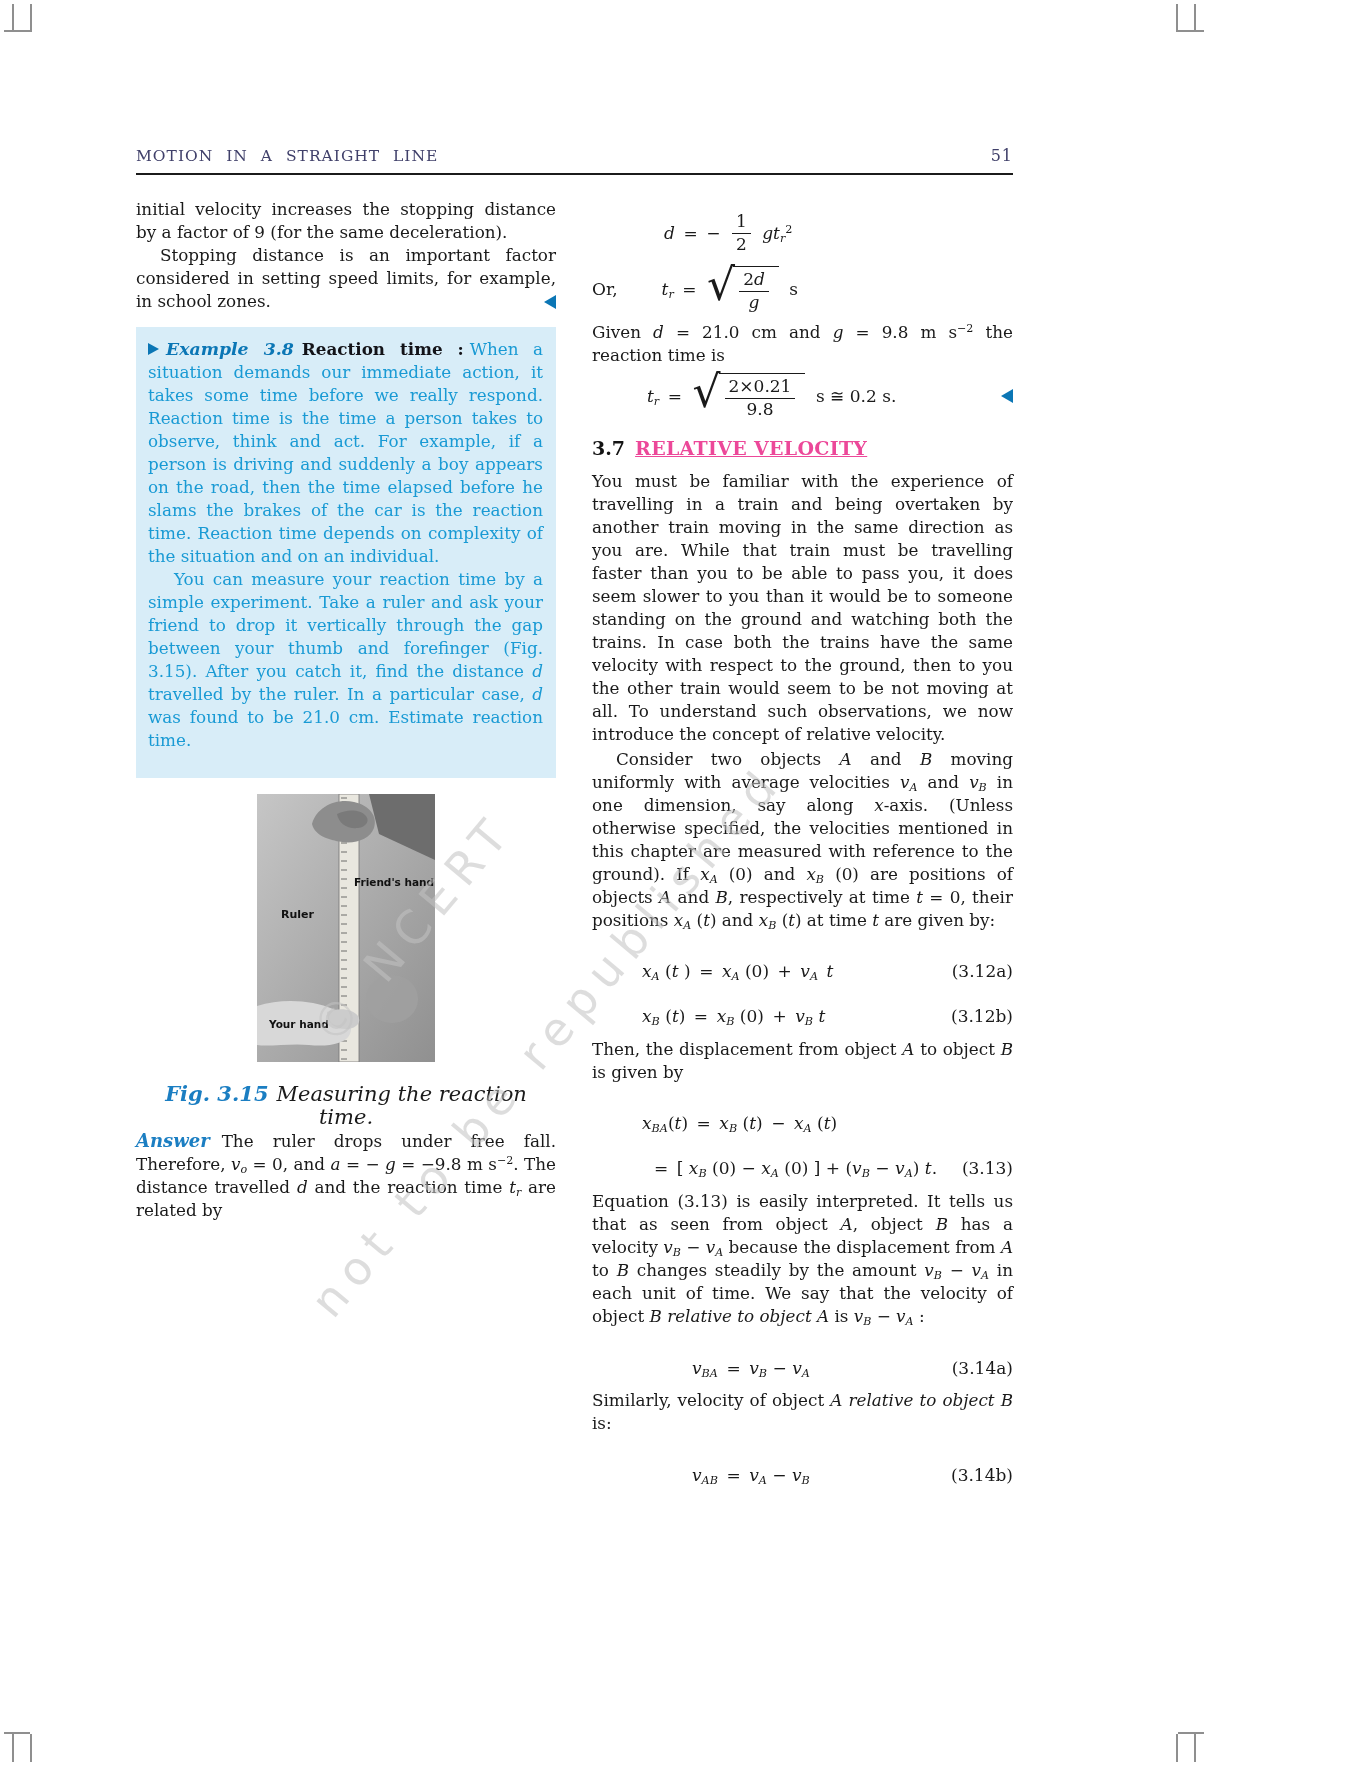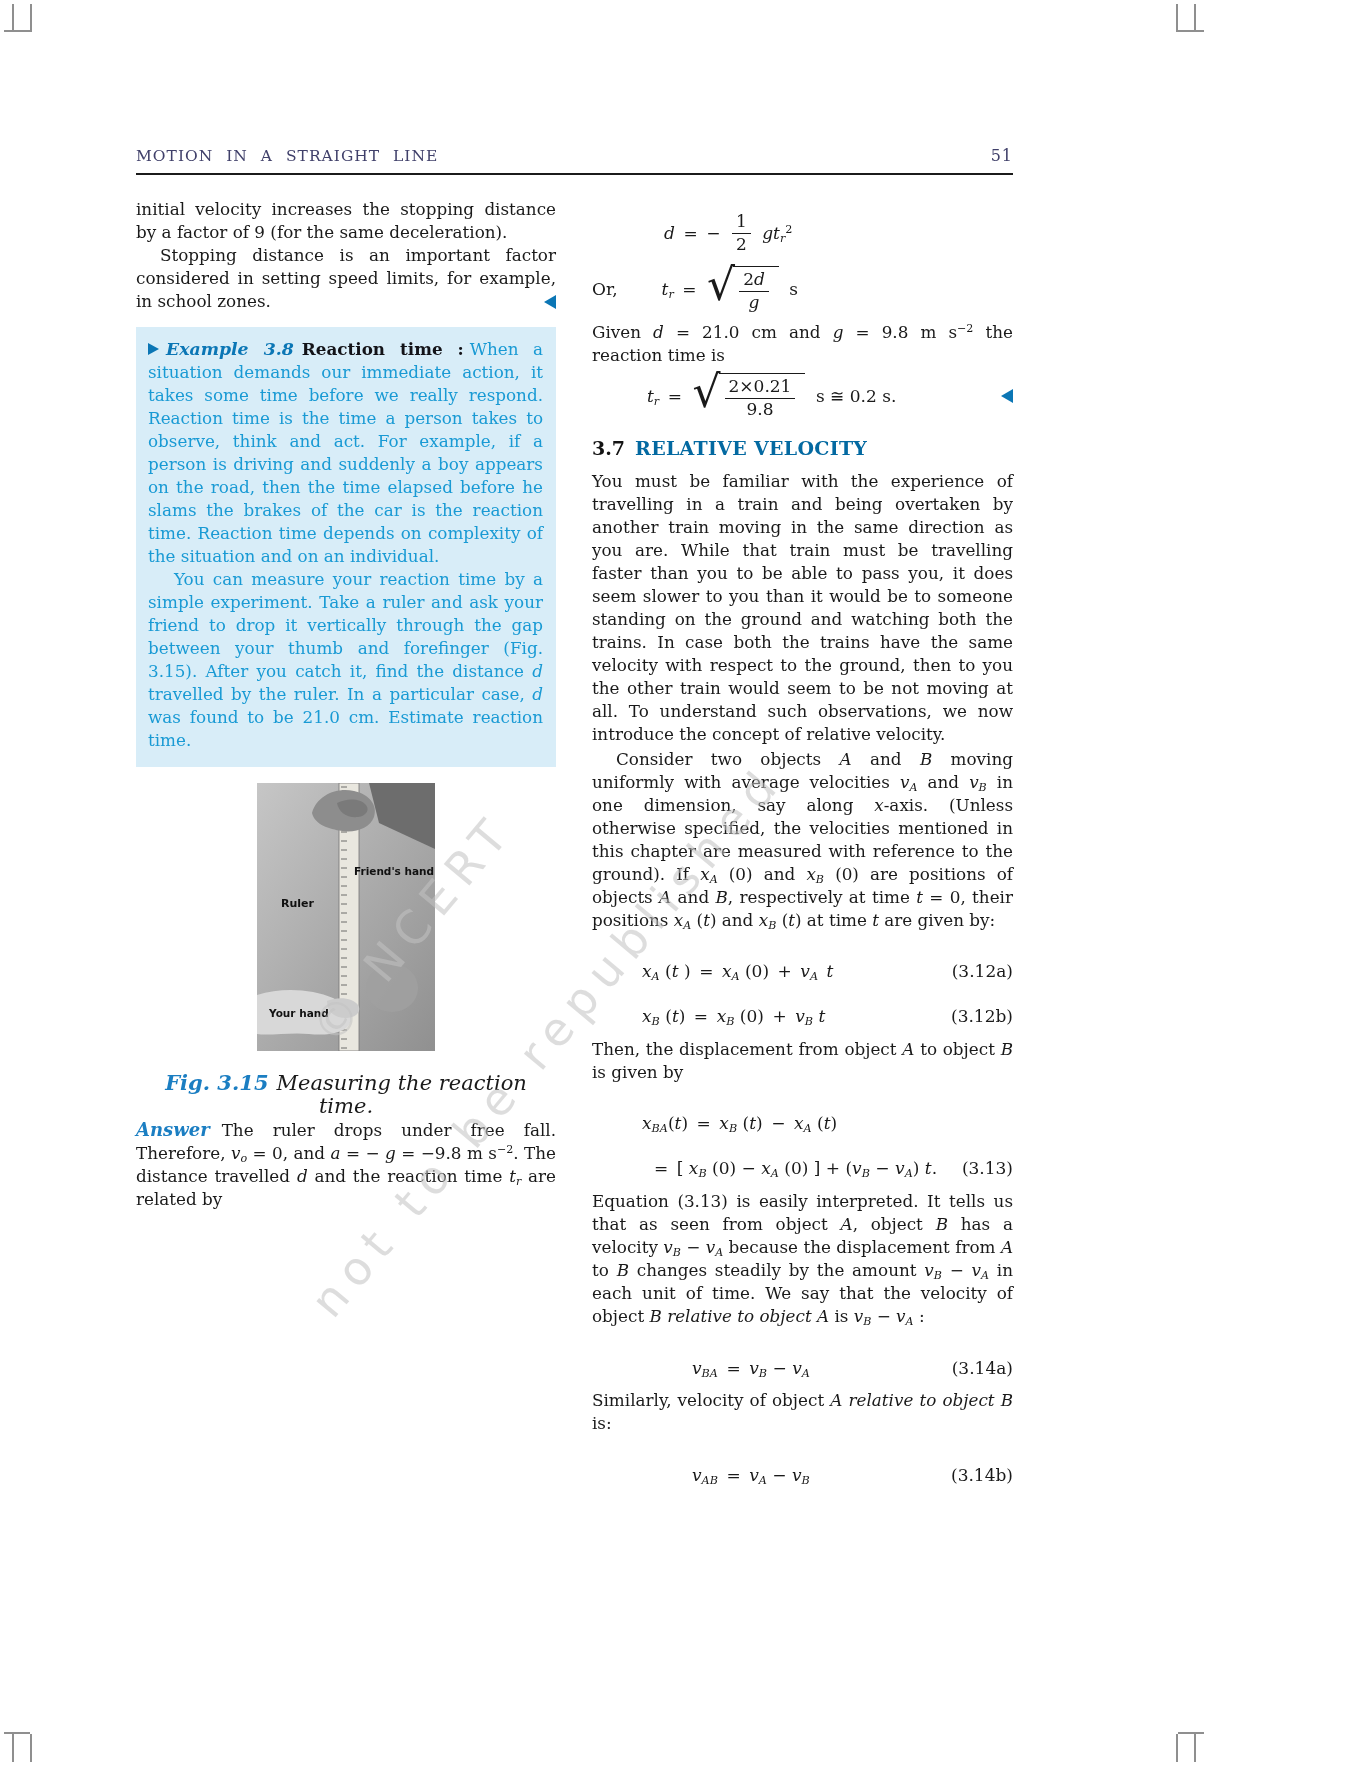--- a/index.html
+++ b/index.html
@@ -36,21 +36,21 @@
 
   
   .tri-left{display:inline-block;width:0;height:0;border-top:7px solid transparent;
      border-bottom:7px solid transparent;border-right:12px solid #0b76b5;}
   .tri-right{display:inline-block;width:0;height:0;border-top:6px solid transparent;
      border-bottom:6px solid transparent;border-left:11px solid #0b76b5;margin-right:7px;}
   .endmark .tri-left{position:absolute;right:0;bottom:4px;}
   .eqmark{position:absolute;right:0;top:50%;transform:translateY(-50%);}
 
   
-  .example-box{margin-top:14px;background:#d8edf8;padding:11px 13px 15px 12px;color:#199ad4;}
+  .example-box{margin-top:14px;background:#d8edf8;padding:11px 13px 26px 12px;color:#199ad4;}
   .example-box p.jp{color:#199ad4;}
   .ex-label{font-weight:bold;font-style:italic;color:#0b76b5;margin-right:8px;font-size:17.3px;}
   .ex-title{font-weight:bold;color:#131318;margin-right:6px;}
 
   
   .figwrap{margin-top:16px;text-align:center;}
   .figwrap svg{display:inline-block;}
   .figcap{margin-top:14px;text-align:center;font-size:21px;}
   .figlabel{color:#1b7ec2;font-weight:bold;font-style:italic;margin-right:8px;}
   .figtext{font-style:italic;}
@@ -74,21 +74,21 @@
   .rs{font-size:44px;line-height:0.88;font-style:normal;}
   .rb{border-top:1.8px solid #1a1a1a;padding:3px 7px 0 3px;margin-left:-2px;}
   .eqrow{display:flex;align-items:baseline;margin:2px 0;font-size:17px;}
   .ebody{flex:1;padding-left:50px;margin-top:20px;}
   .ebody.pl2{padding-left:62px;}
   .ebody.pl3{padding-left:100px;}
 
   
   .sechead{margin:18px 0 10px;font-size:19px;font-weight:bold;}
   .secnum{margin-right:10px;color:#131313;}
-  .sectitle{color:#0369a1;letter-spacing:.3px;}
+  .sectitle{color:#ec4899;letter-spacing:.3px;text-decoration:underline;}
 
   .footer{position:absolute;left:136px;top:1506px;width:877px;text-align:center;
      font-size:15px;color:#1a1a1a;}
 </style>
 </head>
 <body>
 
 <div class="page">
 
   <div class="crop" style="left:12px;top:4px;width:1.5px;height:28px"></div>

